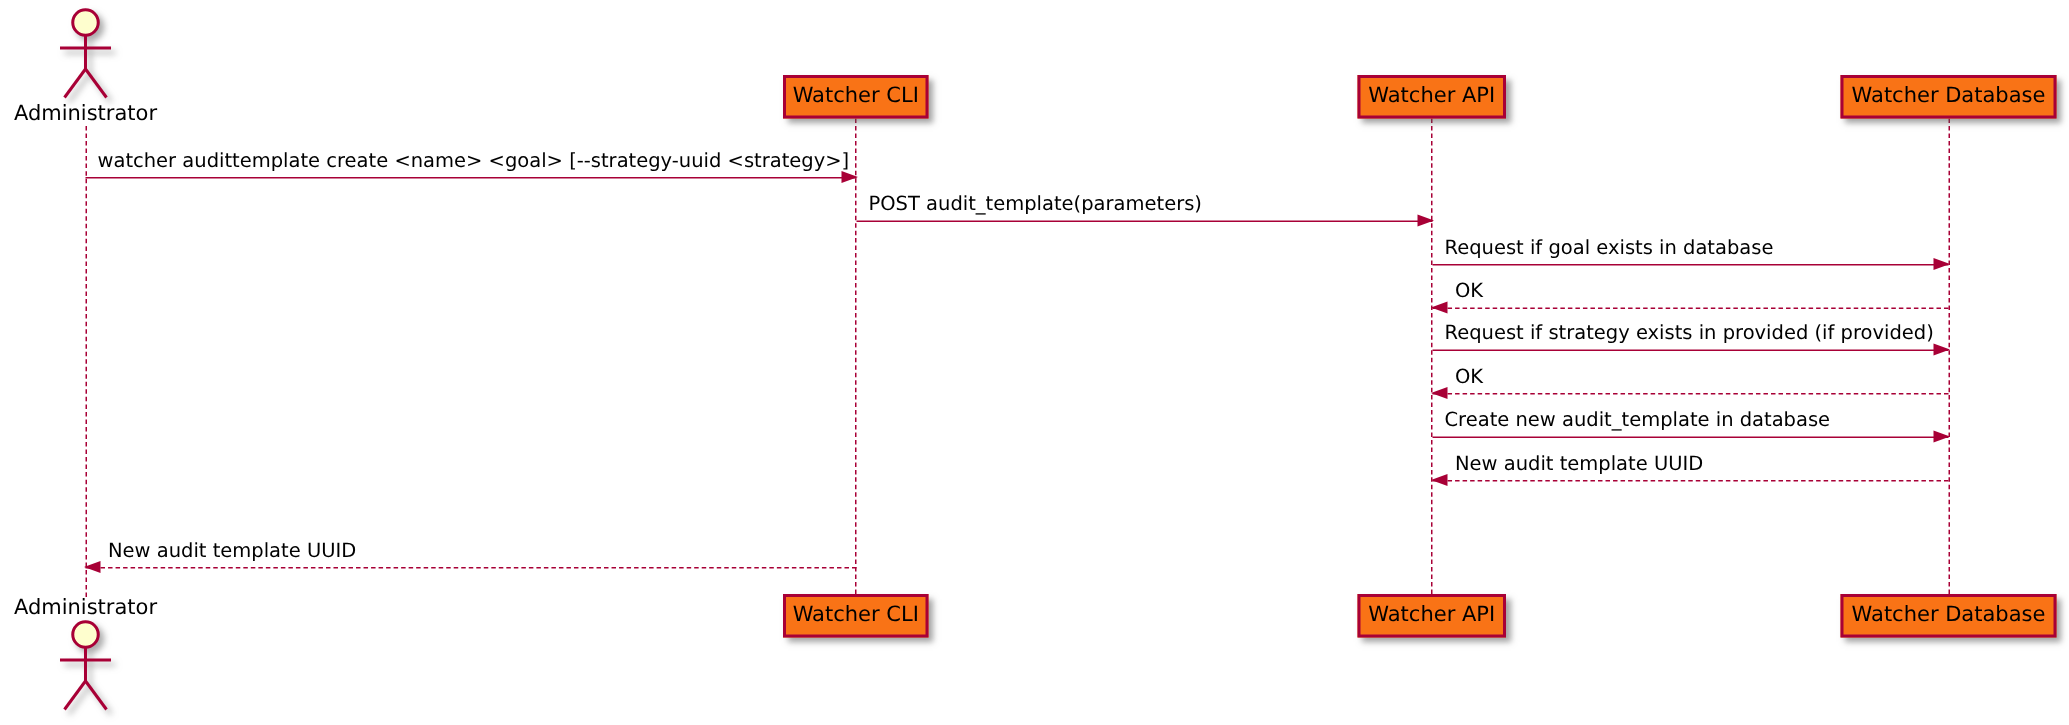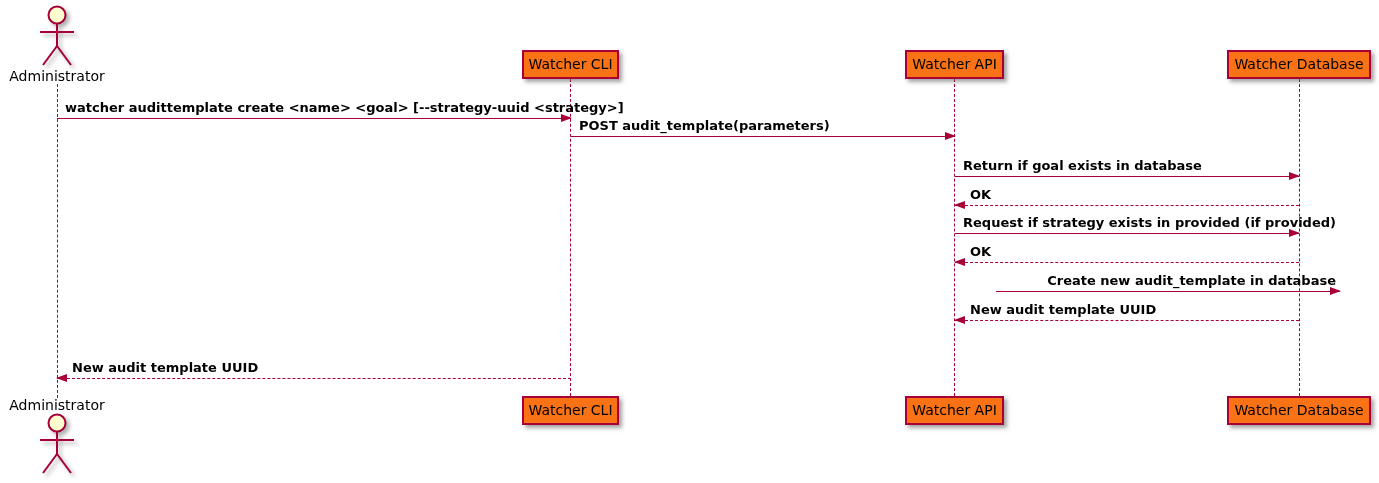--- a/index.html
+++ b/index.html
@@ -48,21 +48,20 @@
     filter: drop-shadow(3px 3px 2px rgba(90,90,90,0.5));
   }
 
   
   .message { position: absolute; }
   .msg-label {
     font-size: 13px;
     line-height: 16px;
     padding: 0 4px 2px 8px;
     white-space: nowrap;
-    font-weight: bold;
   }
   .message.reply .msg-label { padding-left: 15px; }
   .msg-line { position: relative; height: 0; }
   .message.solid  .msg-line { border-top: 1px solid  #A80036; }
   .message.dashed .msg-line { border-top: 1px dashed #A80036; }
   .arrowhead {
     position: absolute;
     top: -5px;
     width: 0; height: 0;
     border-top: 4px solid transparent;
@@ -94,29 +93,29 @@
   <div class="participant" style="left:905px; top:50px; width:99px;">Watcher API</div>
   <div class="participant" style="left:1227px; top:50px; width:144px;">Watcher Database</div>
 
   <div class="message solid dir-right" style="left:57px; top:100px; width:514px;">
     <div class="msg-label">watcher audittemplate create &lt;name&gt; &lt;goal&gt; [--strategy-uuid &lt;strategy&gt;]</div>
     <div class="msg-line">
         <div class="arrowhead"></div>
       </div>
   </div>
 
-  <div class="message solid dir-right" style="left:571px; top:118px; width:384px;">
+  <div class="message solid dir-right" style="left:571px; top:129px; width:384px;">
     <div class="msg-label">POST audit_template(parameters)</div>
     <div class="msg-line">
         <div class="arrowhead"></div>
       </div>
   </div>
 
   <div class="message solid dir-right" style="left:955px; top:158px; width:344px;">
-    <div class="msg-label">Return if goal exists in database</div>
+    <div class="msg-label">Request if goal exists in database</div>
     <div class="msg-line">
         <div class="arrowhead"></div>
       </div>
   </div>
 
   <div class="message dashed dir-left reply" style="left:955px; top:187px; width:344px;">
     <div class="msg-label">OK</div>
     <div class="msg-line">
         <div class="arrowhead"></div>
       </div>
@@ -129,21 +128,21 @@
       </div>
   </div>
 
   <div class="message dashed dir-left reply" style="left:955px; top:244px; width:344px;">
     <div class="msg-label">OK</div>
     <div class="msg-line">
         <div class="arrowhead"></div>
       </div>
   </div>
 
-  <div class="message solid dir-right" style="left:996px; top:273px; width:344px;text-align:right;">
+  <div class="message solid dir-right" style="left:955px; top:273px; width:344px;">
     <div class="msg-label">Create new audit_template in database</div>
     <div class="msg-line">
         <div class="arrowhead"></div>
       </div>
   </div>
 
   <div class="message dashed dir-left reply" style="left:955px; top:302px; width:344px;">
     <div class="msg-label">New audit template UUID</div>
     <div class="msg-line">
         <div class="arrowhead"></div>

